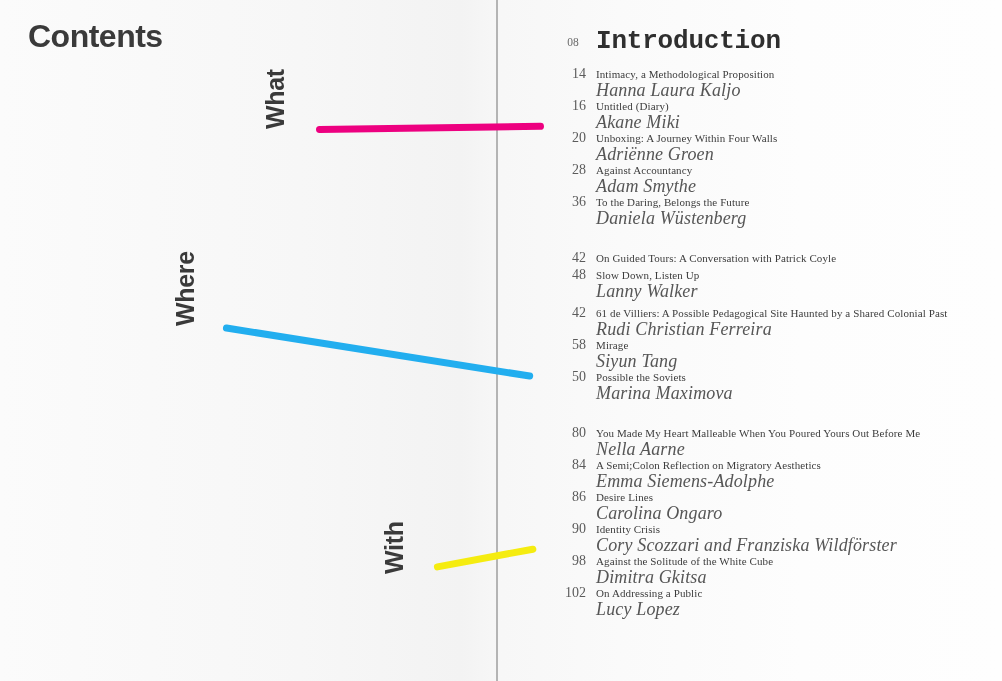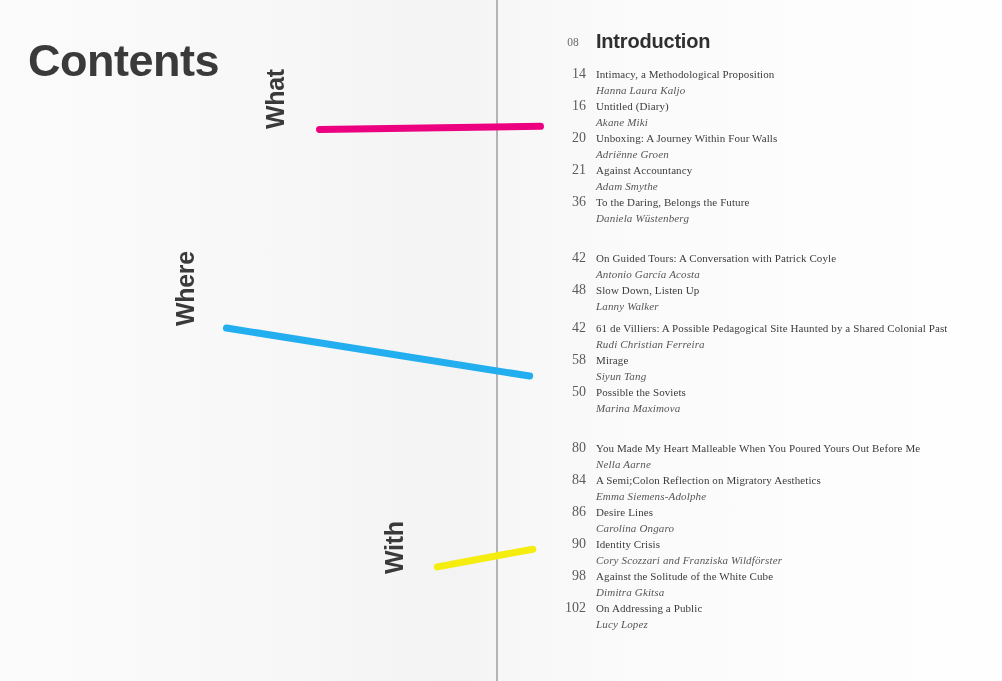--- a/index.html
+++ b/index.html
@@ -35,22 +35,22 @@
     top: 0;
     bottom: 0;
     width: 2px;
     background: #b4b4b4;
   }
 
   
   .page-title {
     position: absolute;
     left: 28px;
-    top: 35px;
-    font-size: 45px;
+    top: 18px;
+    font-size: 32px;
     font-weight: bold;
     letter-spacing: -0.5px;
     color: #3a3a3a;
     font-family: "Liberation Sans", sans-serif;
   }
 
   
   .section-label {
     position: absolute;
     font-size: 25px;
@@ -99,39 +99,39 @@
   .entry .title {
     font-family: "Liberation Serif", serif;
     font-size: 11px;
     line-height: 17px;
     color: #3c3c3c;
     letter-spacing: 0.1px;
   }
   .entry .author {
     font-family: "Liberation Serif", serif;
     font-style: italic;
-    font-size: 11px;
+    font-size: 18px;
     line-height: 15px;
     color: #565656;
     letter-spacing: 0.15px;
   }
 
   
   .entry.intro { padding-bottom: 12px; }
   .entry.intro .pg {
     font-family: "Liberation Serif", serif;
     font-size: 11.5px;
     top: 8px;
     color: #6a6a6a;
     text-align: center;
   }
   .entry.intro .title {
-    font-family: Liberation Sans, sans-serif;
+    font-family: Liberation Mono, monospace;
     font-weight: bold;
-    font-size: 20px;
+    font-size: 26px;
     line-height: 26px;
     color: #2f2f2f;
     letter-spacing: -0.2px;
   }
 </style>
 </head>
 <body>
 
 <div id="page">
 
@@ -167,38 +167,37 @@
         <span class="pg">16</span>
         <div class="title">Untitled (Diary)</div>
         <div class="author">Akane Miki</div>
       </div>
       <div class="entry">
         <span class="pg">20</span>
         <div class="title">Unboxing: A Journey Within Four Walls</div>
         <div class="author">Adriënne Groen</div>
       </div>
       <div class="entry">
-        <span class="pg">21</span>
+        <span class="pg">28</span>
         <div class="title">Against Accountancy</div>
         <div class="author">Adam Smythe</div>
       </div>
       <div class="entry">
         <span class="pg">36</span>
         <div class="title">To the Daring, Belongs the Future</div>
         <div class="author">Daniela Wüstenberg</div>
       </div>
     </div>
 
     <div class="group-gap"></div>
 
     <div class="toc-group">
       <div class="entry">
         <span class="pg">42</span>
         <div class="title">On Guided Tours: A Conversation with Patrick Coyle</div>
-        <div class="author">Antonio García Acosta</div>
       </div>
       <div class="entry">
         <span class="pg">48</span>
         <div class="title">Slow Down, Listen Up</div>
         <div class="author">Lanny Walker</div>
       </div>
       <div class="entry" style="padding-top:6px;">
         <span class="pg" style="top:6px;">42</span>
         <div class="title" style="max-width:400px;">61 de Villiers: A Possible Pedagogical Site Haunted by a Shared Colonial Past</div>
         <div class="author">Rudi Christian Ferreira</div>

